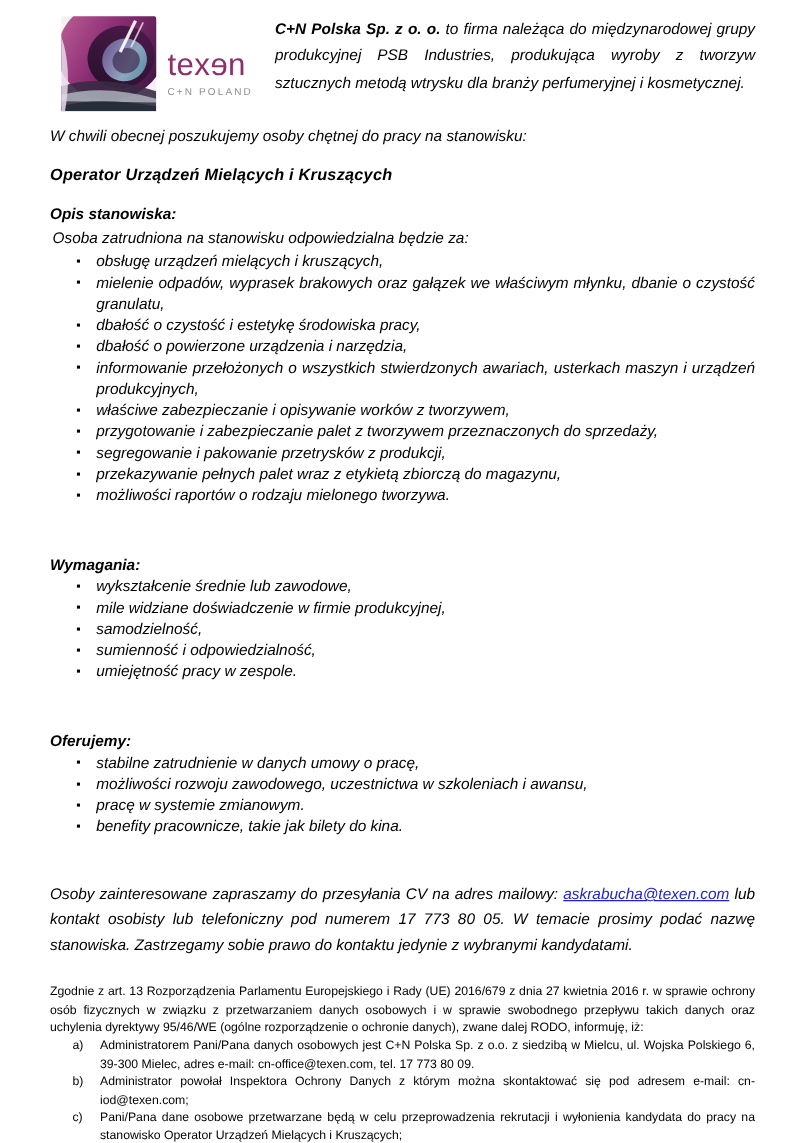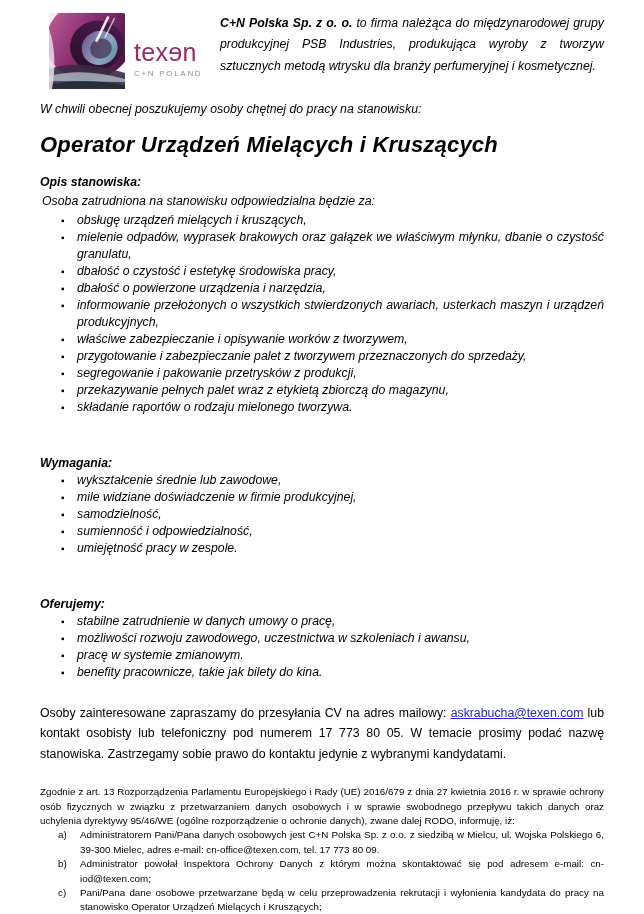--- a/index.html
+++ b/index.html
@@ -17,30 +17,30 @@
   .header { display:flex; align-items:flex-start; }
   .logo-img { width:76px; height:76px; flex:none; margin-left:9px; display:block; }
   .wordmark-col { flex:none; width:86px; padding:27px 0 0 9px; }
   .wordmark { font-size:25px; line-height:1; color:var(--color-brand, #8e2f6b); letter-spacing:0.3px; }
   .rev { display:inline-block; transform:scaleX(-1); }
   .logo-sub { font-size:8px; letter-spacing:1.7px; color:var(--color-logo_subtitle,#8f8f8f); margin-top:4px; white-space:nowrap; }
   .intro { flex:1; margin:0; font-style:italic; font-size:12.3px; line-height:21.4px; text-align:justify; }
   .intro b { font-weight:bold; }
   
   .opening { font-style:italic; font-size:12.3px; margin:13px 0 0; }
-  .job-title { font-style:italic; font-weight:bold; font-size:22px; margin:16px 0 0; letter-spacing:0.2px; }
+  .job-title { font-style:italic; font-weight:bold; font-size:13px; margin:16px 0 0; letter-spacing:0.2px; }
   .job-location { font-style:italic; font-size:12.3px; margin:4px 0 0; }
   section.sec-first { margin-top:16px; }
   section.sec { margin-top:39px; }
   .sec-heading { font-style:italic; font-weight:bold; font-size:12.3px; margin:0; line-height:17px; }
   .lead { font-style:italic; font-size:12.3px; margin:2px; line-height:17px; }
   ul.bullets { list-style:none; margin:0; padding:0; font-style:italic; font-size:12.3px; line-height:17px; }
   ul.bullets li { position:relative; padding-left:37px; text-align:justify; }
   ul.bullets li::before { content:"▪"; position:absolute; left:21px; top:0; font-style:normal; font-size:10px; }
-  .contact { font-size:12.3px; line-height:20.4px; text-align:justify; margin:22px 0 0; }
+  .contact { font-style:italic; font-size:12.3px; line-height:20.4px; text-align:justify; margin:35px 0 0; }
   .email-link { color:var(--color-link,#2222dd); text-decoration:underline; cursor:pointer; }
   
   .legal { margin-top:21px; font-size:9.8px; line-height:14.4px; }
   .legal-intro { margin:0; text-align:justify; }
   .legal-item { position:relative; padding-left:40px; text-align:justify; }
   .legal-marker { position:absolute; left:18px; top:0; }
 </style>
 </head>
 <body>
 
@@ -97,21 +97,21 @@
     <ul class="bullets">
       <li>obsługę urządzeń mielących i kruszących,</li>
       <li>mielenie odpadów, wyprasek brakowych oraz gałązek we właściwym młynku, dbanie o czystość granulatu,</li>
       <li>dbałość o czystość i estetykę środowiska pracy,</li>
       <li>dbałość o powierzone urządzenia i narzędzia,</li>
       <li>informowanie przełożonych o wszystkich stwierdzonych awariach, usterkach maszyn i urządzeń produkcyjnych,</li>
       <li>właściwe zabezpieczanie i opisywanie worków z tworzywem,</li>
       <li>przygotowanie i zabezpieczanie palet z tworzywem przeznaczonych do sprzedaży,</li>
       <li>segregowanie i pakowanie przetrysków z produkcji,</li>
       <li>przekazywanie pełnych palet wraz z etykietą zbiorczą do magazynu,</li>
-      <li>składanie raportów o rodzaju mielonego tworzywa.</li>
+      <li>możliwości raportów o rodzaju mielonego tworzywa.</li>
     </ul>
   </section>
 
   <section class="sec">
     <h2 class="sec-heading">Wymagania:</h2>
     <ul class="bullets">
       <li>wykształcenie średnie lub zawodowe,</li>
       <li>mile widziane doświadczenie w firmie produkcyjnej,</li>
       <li>samodzielność,</li>
       <li>sumienność i odpowiedzialność,</li>

